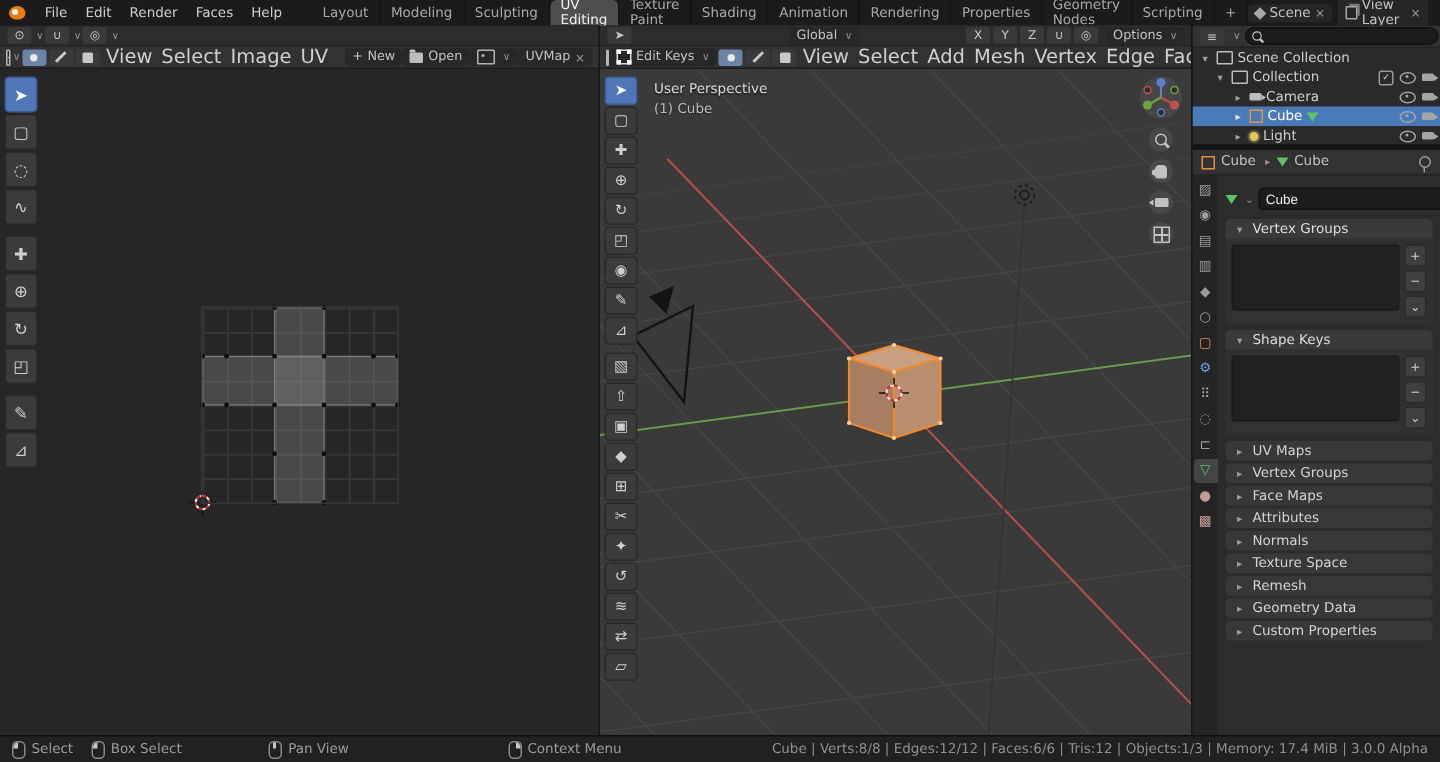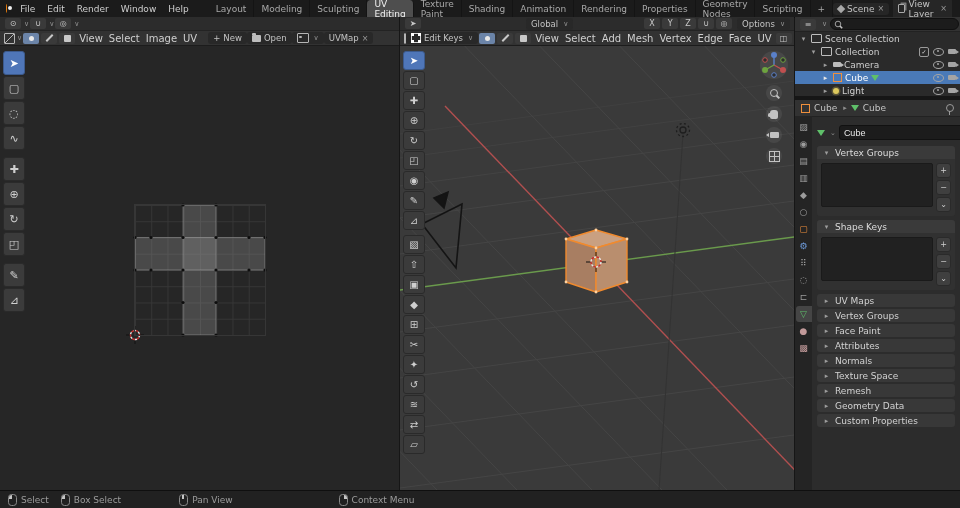--- a/index.html
+++ b/index.html
@@ -20,21 +20,21 @@
   .topbar-right{margin-left:auto;display:flex;align-items:center;gap:4px;padding-right:8px;}
   .widget{display:flex;align-items:center;gap:3px;background:#262626;border-radius:3px;padding:1px 5px;font-size:9px;}
   .i-scene{width:6px;height:6px;background:#a8a8a8;transform:rotate(45deg);}
   .i-vl{width:9px;height:7px;border:1px solid #a8a8a8;border-radius:1px;box-shadow:2px -2px 0 -0.5px #7a7a7a;}
   .xbtn{color:#9a9a9a;font-size:8px;}
 
   
   .area{position:absolute;overflow:hidden;}
   .tsrow{position:absolute;left:0;right:0;top:0;height:14px;background:#2c2c2c;display:flex;align-items:center;padding:0 4px;border-bottom:1px solid #232323;box-sizing:border-box;}
   .hdrow{position:absolute;left:0;right:0;top:14px;height:15px;background:#323232;display:flex;align-items:center;padding:0 4px;border-bottom:1px solid #1c1c1c;box-sizing:border-box;white-space:nowrap;}
-  .hdrow .mn{padding:0 3px;font-size:10px;}
+  .hdrow .mn{padding:0 3px;font-size:13px;}
   .canvas{position:absolute;left:0;right:0;top:29px;bottom:0;}
   .minib{min-width:12px;height:11px;background:#3a3a3a;border-radius:2px;display:inline-flex;align-items:center;justify-content:center;font-size:8px;color:#c8c8c8;padding:0 2px;margin:0 1px;}
   .minib.act{background:#6b84a8;color:#fff;}
   .dd{display:flex;align-items:center;gap:3px;background:#282828;border-radius:3px;padding:1px 5px;font-size:8.5px;}
   .tbcol{position:absolute;left:3px;top:5px;display:flex;flex-direction:column;gap:1px;z-index:5;}
   .tbn{width:22px;border-radius:3px;background:#3b3b3b;color:#cfcfcf;display:flex;align-items:center;justify-content:center;border:1px solid #2a2a2a;box-sizing:border-box;}
   .tbn.act{background:#4f76b8;color:#fff;border-color:#3c5a8c;}
 
   
   #uv-area{left:0;top:17px;width:399px;height:473px;background:#262626;}
@@ -134,21 +134,21 @@
 </head>
 <body>
 
 <div id="app">
 
   <div class="topbar">
     <span class="logo"></span>
     <span class="mn">File</span>
     <span class="mn">Edit</span>
     <span class="mn">Render</span>
-    <span class="mn">Window</span>
+    <span class="mn">Faces</span>
     <span class="mn">Help</span>
     <div class="ws">
       <span class="wtab">Layout</span>
       <span class="wtab">Modeling</span>
       <span class="wtab">Sculpting</span>
       <span class="wtab act">UV Editing</span>
       <span class="wtab">Texture Paint</span>
       <span class="wtab">Shading</span>
       <span class="wtab">Animation</span>
       <span class="wtab">Rendering</span>
@@ -368,20 +368,24 @@
         </g>
         <g transform="translate(196,216)">
           <line x1="-10" y1="0" x2="-5" y2="0" stroke="#111" stroke-width="1"></line>
           <line x1="5" y1="0" x2="10" y2="0" stroke="#111" stroke-width="1"></line>
           <line x1="0" y1="-10" x2="0" y2="-5" stroke="#111" stroke-width="1"></line>
           <line x1="0" y1="5" x2="0" y2="10" stroke="#111" stroke-width="1"></line>
           <circle r="5" fill="none" stroke="#e6e6e6" stroke-width="1.4" stroke-dasharray="2.6 2.6"></circle>
           <circle r="5" fill="none" stroke="#cc2b2b" stroke-width="1.4" stroke-dasharray="2.6 2.6" stroke-dashoffset="2.6"></circle>
         </g>
       </svg>
+      <div class="ovl">
+        <div>User Perspective</div>
+        <div class="sub">(1) Cube</div>
+      </div>
       <div class="tbcol">
         <div class="tbn act">➤</div>
         <div class="tbn">▢</div>
         <div class="tbn">✚</div>
         <div class="tbn">⊕</div>
         <div class="tbn">↻</div>
         <div class="tbn">◰</div>
         <div class="tbn">◉</div>
         <div class="tbn">✎</div>
         <div class="tbn">⊿</div>
@@ -547,21 +551,21 @@
         <div class="crow">
             <span class="arw">▸</span>
             <span>UV Maps</span>
           </div>
         <div class="crow">
             <span class="arw">▸</span>
             <span>Vertex Groups</span>
           </div>
         <div class="crow">
             <span class="arw">▸</span>
-            <span>Face Paint</span>
+            <span>Face Maps</span>
           </div>
         <div class="crow">
             <span class="arw">▸</span>
             <span>Attributes</span>
           </div>
         <div class="crow">
             <span class="arw">▸</span>
             <span>Normals</span>
           </div>
         <div class="crow">
@@ -602,15 +606,16 @@
           <i></i>
         </span>
       <span>Pan View</span>
     </span>
     <span class="hint" style="margin-left:106px;">
       <span class="ms ms-r">
           <i></i>
         </span>
       <span>Context Menu</span>
     </span>
+    <span class="stats">Cube  |  Verts:8/8 | Edges:12/12 | Faces:6/6 | Tris:12  |  Objects:1/3  |  Memory: 17.4 MiB  |  3.0.0 Alpha</span>
   </div>
 
 </div>
 
 </body></html>

